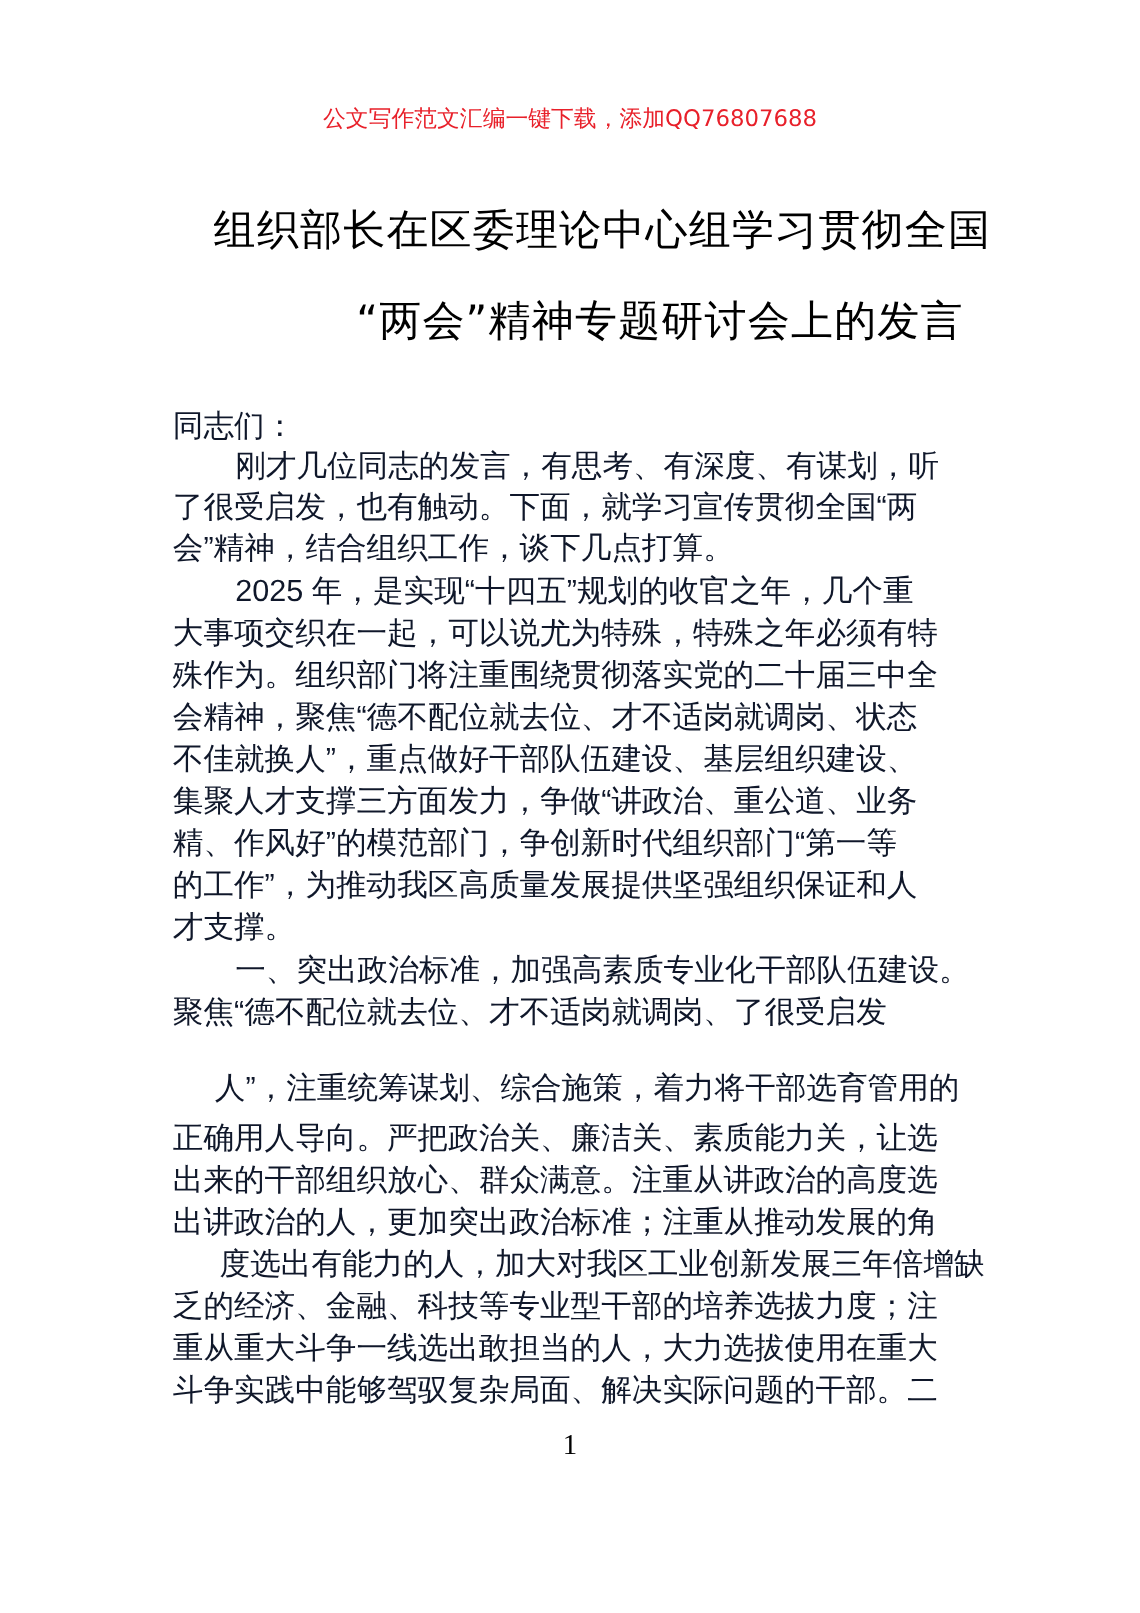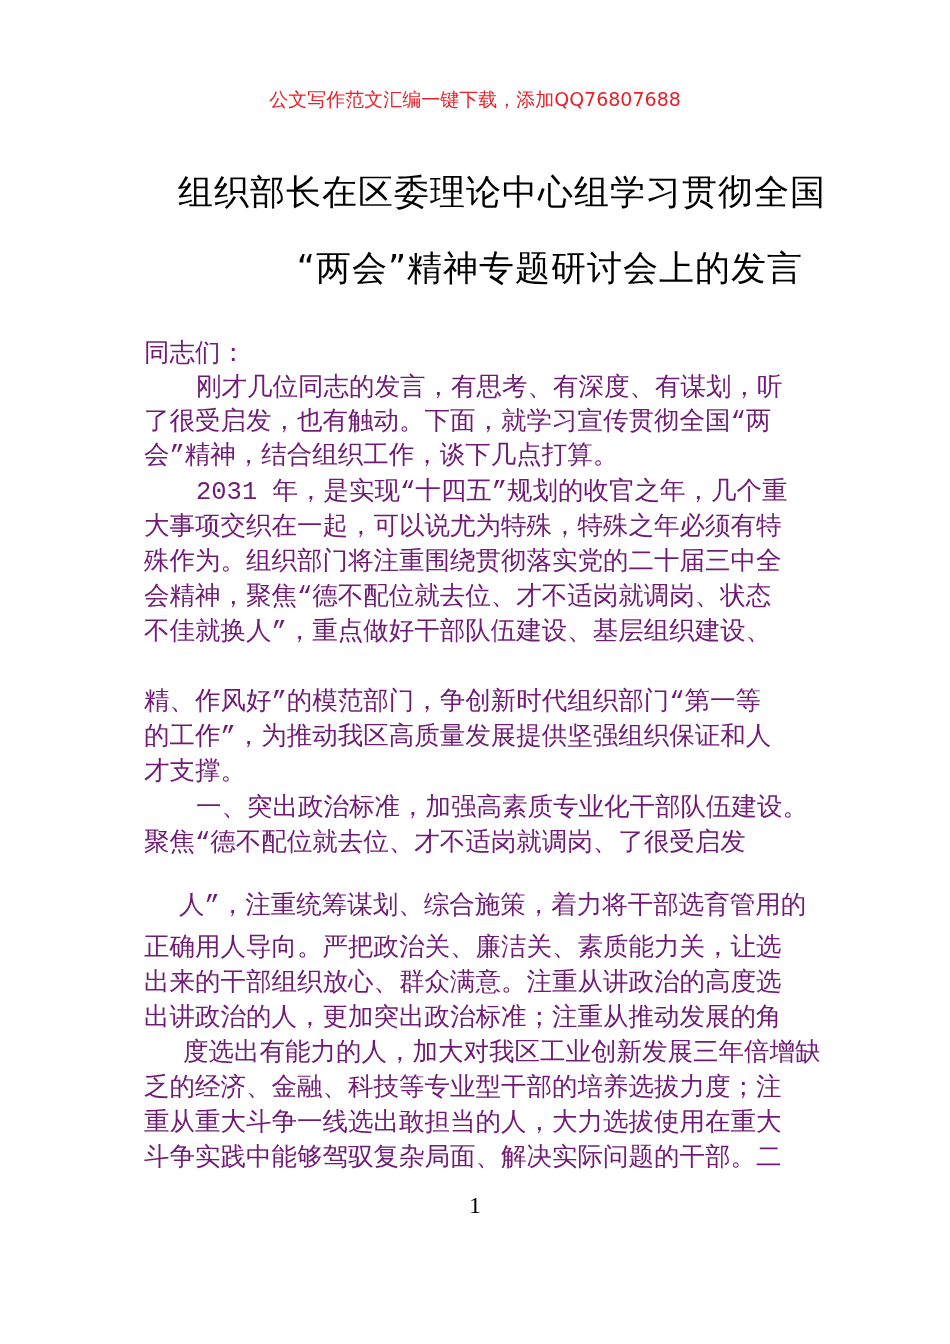--- a/index.html
+++ b/index.html
@@ -10,21 +10,21 @@
       color: #e8202a; font-family: "DejaVu Sans", sans-serif; font-size: 19px; line-height: 26px;
     }
     .title-line {
       position: absolute; left: 0; width: 950px; text-align: center;
       color: #000000; font-family: "DejaVu Sans", sans-serif; font-size: 35px; line-height: 44px;
       letter-spacing: 1px;
       padding-left: 27px;
     }
     .line {
       position: absolute; left: 144px; width: 680px; white-space: nowrap;
-      color: #701a75; font-family: Liberation Mono, monospace; font-size: 25.5px; line-height: 34px;
+      color: #0f172a; font-family: Liberation Sans, sans-serif; font-size: 25.5px; line-height: 34px;
     }
     .indent { left: 196px; }
     .page-num {
       position: absolute; left: 0; top: 1190px; width: 950px; text-align: center;
       color: #000000; font-family: "Liberation Serif", serif; font-size: 24px; line-height: 30px;
     }
   </style>
 </head>
 <body>
 
@@ -34,25 +34,26 @@
 
   <div class="title-line" style="top:170px;">组织部长在区委理论中心组学习贯彻全国</div>
   <div class="title-line" style="top:246px;margin-left:48px;">“两会”精神专题研讨会上的发言</div>
 
   <div class="line" style="top:338px;">同志们：</div>
 
   <div class="line" style="top:406px;">了很受启发，也有触动。下面，就学习宣传贯彻全国“两</div>
   <div class="line indent" style="top:372px;">刚才几位同志的发言，有思考、有深度、有谋划，听</div>
   <div class="line" style="top:440px;">会”精神，结合组织工作，谈下几点打算。</div>
 
-  <div class="line indent" style="top:476px;">2031 年，是实现“十四五”规划的收官之年，几个重</div>
+  <div class="line indent" style="top:476px;">2025 年，是实现“十四五”规划的收官之年，几个重</div>
   <div class="line" style="top:511px;">大事项交织在一起，可以说尤为特殊，特殊之年必须有特</div>
   <div class="line" style="top:546px;">殊作为。组织部门将注重围绕贯彻落实党的二十届三中全</div>
   <div class="line" style="top:581px;">会精神，聚焦“德不配位就去位、才不适岗就调岗、状态</div>
   <div class="line" style="top:616px;">不佳就换人”，重点做好干部队伍建设、基层组织建设、</div>
+  <div class="line" style="top:651px;">集聚人才支撑三方面发力，争做“讲政治、重公道、业务</div>
   <div class="line" style="top:686px;">精、作风好”的模范部门，争创新时代组织部门“第一等</div>
   <div class="line" style="top:721px;">的工作”，为推动我区高质量发展提供坚强组织保证和人</div>
   <div class="line" style="top:756px;">才支撑。</div>
 
   <div class="line indent" style="top:792px;">一、突出政治标准，加强高素质专业化干部队伍建设。</div>
   <div class="line" style="top:827px;">聚焦“德不配位就去位、才不适岗就调岗、了很受启发</div>
   <div class="line" style="top:890px;margin-left:35px;">人”，注重统筹谋划、综合施策，着力将干部选育管用的</div>
   <div class="line" style="top:932px;">正确用人导向。严把政治关、廉洁关、素质能力关，让选</div>
   <div class="line" style="top:967px;">出来的干部组织放心、群众满意。注重从讲政治的高度选</div>
   <div class="line" style="top:1002px;">出讲政治的人，更加突出政治标准；注重从推动发展的角</div>

